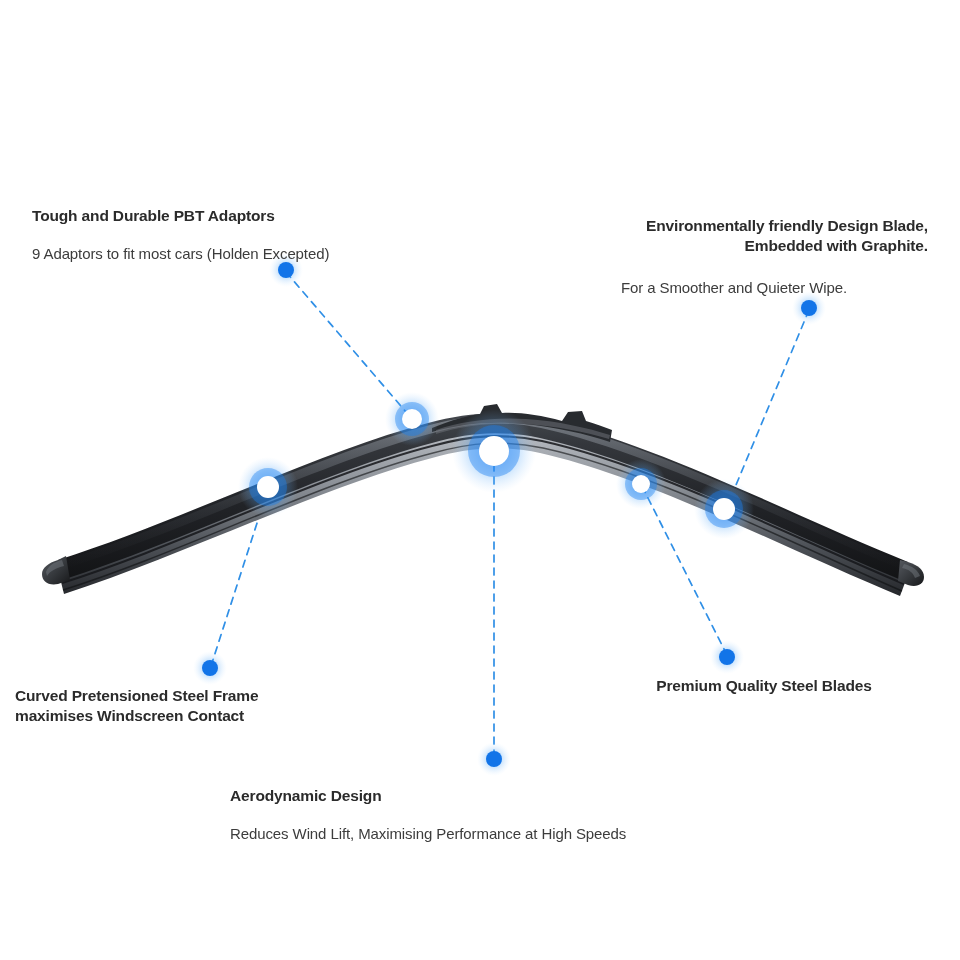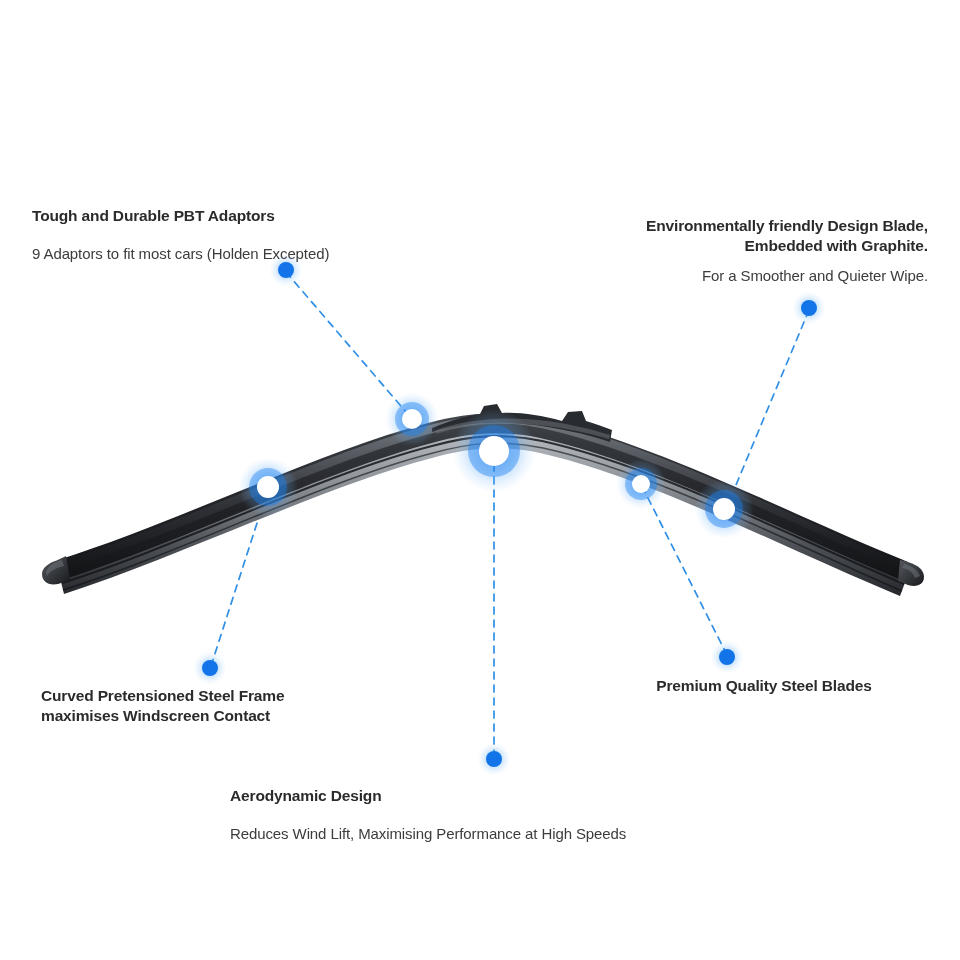--- a/index.html
+++ b/index.html
@@ -35,22 +35,22 @@
     font-size:15px;
     line-height:1.42;
     color:#3c3c3c;
     margin-top:17px;
     letter-spacing:-0.1px;
   }
   .callout .c-sub .sub-l2{ display:block; }
 
   #callout-adaptors      { left:32px;  top:206px;  width:400px; text-align:left; }
   #callout-rubber-blade  { left:540px; top:216px;  width:388px; text-align:right; }
-  #callout-rubber-blade .c-sub{ margin-top:8px; }
-  #callout-steel-frame   { left:41px;  top:686px;  width:400px; text-align:left; }
+  #callout-rubber-blade .c-sub{ text-align:center; margin-top:20px; }
+  #callout-steel-frame   { left:15px;  top:686px;  width:400px; text-align:left; }
   #callout-premium       { left:600px; top:676px;  width:328px; text-align:center; }
   #callout-premium .c-sub .sub-l1{ display:block; text-align:left; }
   #callout-premium .c-sub .sub-l2{ text-align:right; }
   #callout-aero          { left:230px; top:786px;  width:530px; text-align:left; }
   #callout-aero .c-sub{ }
 </style>
 </head>
 <body>
 
 <div id="stage">

